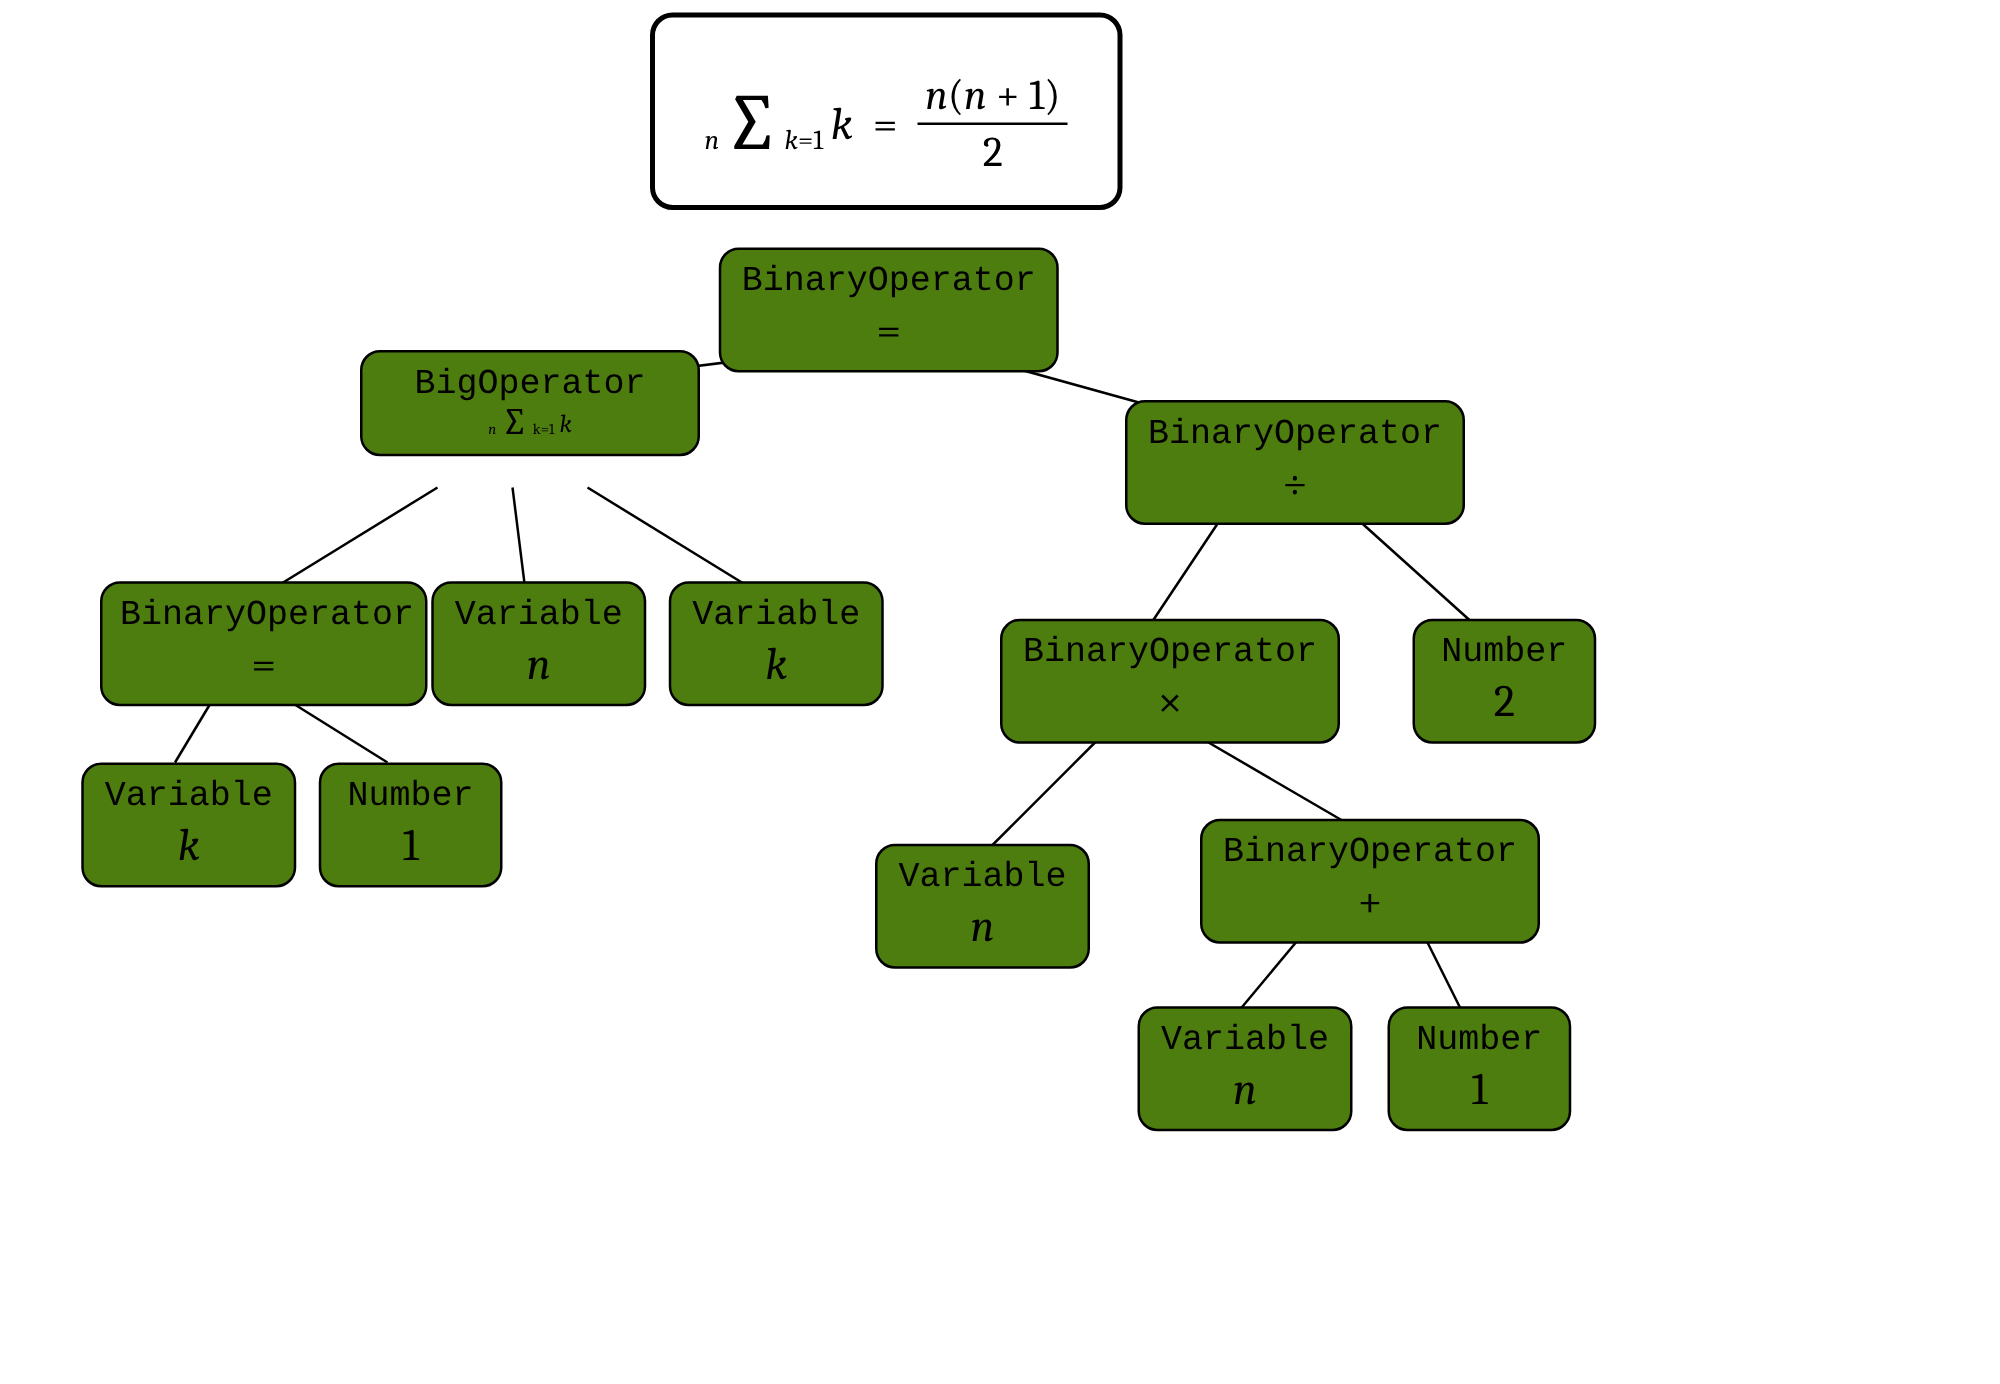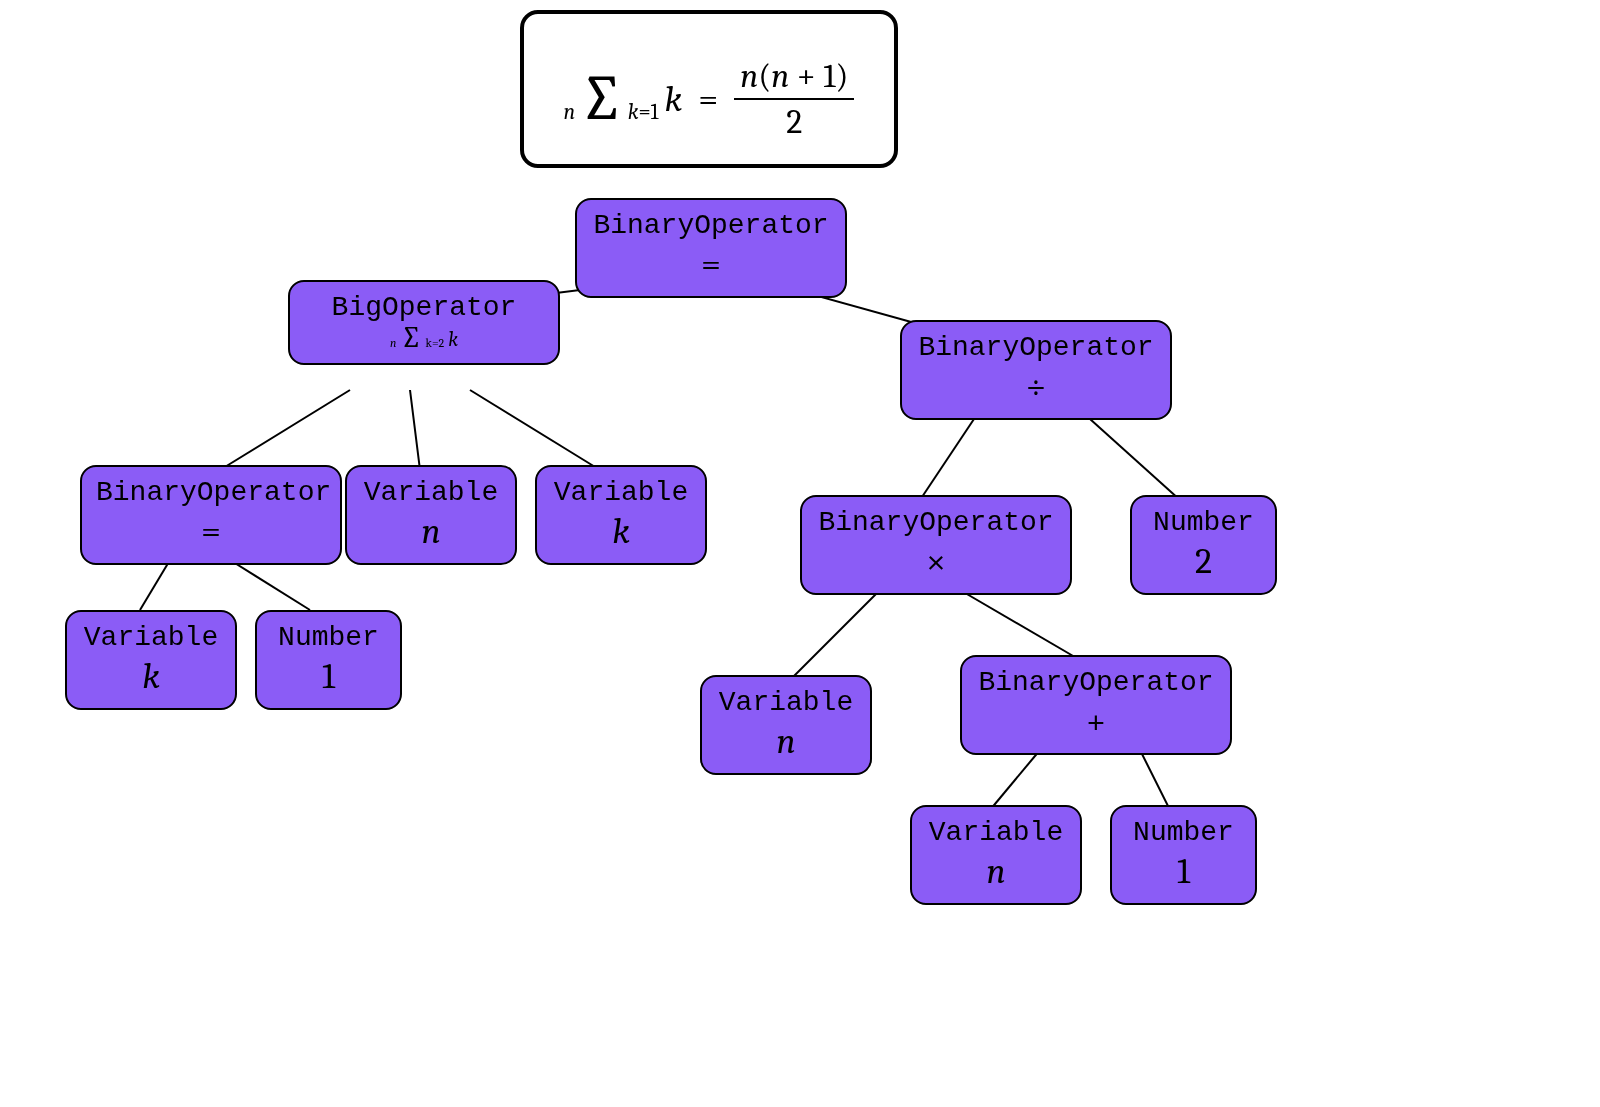--- a/index.html
+++ b/index.html
@@ -14,21 +14,21 @@
     border-radius:18px;
     background:#fff;
     text-align:center;
   }
 
   
   .node{
     position:absolute;
     border:2px solid #000;
     border-radius:16px;
-    background:#8b5cf6;
+    background:#4d7c0f;
     text-align:center;
     padding:10px 14px;
     line-height:1.15;
   }
   .node .type{font-family:'Courier New',monospace;font-size:28px;display:block;}
   .node .val {font-family:'Cambria','Georgia',serif;font-size:36px;display:block;margin-top:2px;}
 
   svg.edges{position:absolute;left:0;top:0;width:1600px;height:1107px;pointer-events:none;}
   svg.edges line{stroke:#000;stroke-width:2;}
 
@@ -99,21 +99,21 @@
     <span class="type">BinaryOperator</span>
     <span class="val">=</span>
   </div>
 
   <div class="node" style="left:288px;top:280px;width:240px;">
     <span class="type">BigOperator</span>
     <span class="val" style="font-size:18px;">
       <span class="sigma-sm serif">
         <span class="top">n</span>
         <span class="sig">∑</span>
-        <span class="bot">k=2</span>
+        <span class="bot">k=1</span>
       </span>
       <span class="serif it" style="font-size:20px;vertical-align:middle;">k</span>
     </span>
   </div>
 
   <div class="node" style="left:900px;top:320px;width:240px;">
     <span class="type">BinaryOperator</span>
     <span class="val">÷</span>
   </div>
 

